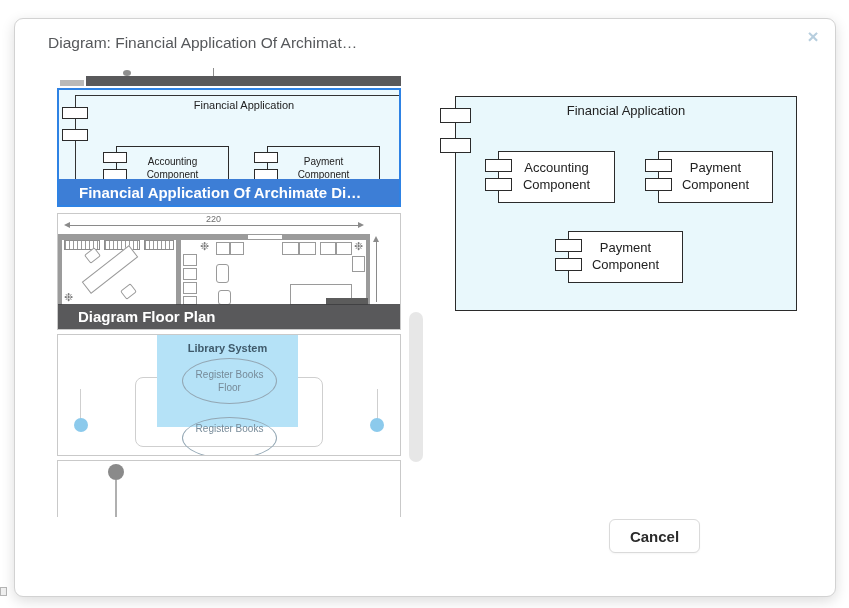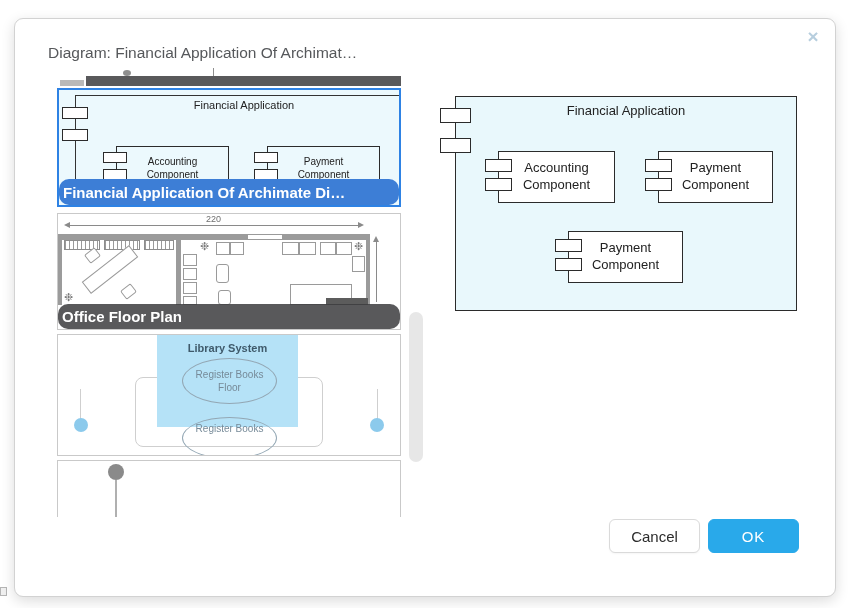--- a/index.html
+++ b/index.html
@@ -3,46 +3,46 @@
 <meta charset="utf-8">
 <style>
   * { margin:0; padding:0; box-sizing:border-box; }
   html,body { width:849px; height:608px; background:#fff; font-family:"Liberation Sans", sans-serif; }
   #screen { position:relative; width:849px; height:608px; overflow:hidden; background:#fff; }
   .abs { position:absolute; }
 
   .dialog { position:absolute; left:14px; top:18px; width:822px; height:579px;
             background:#fff; border:1px solid #d2d2d2; border-radius:9px;
             box-shadow:0 4px 14px rgba(0,0,0,0.14); }
-  .dialog-title { position:absolute; left:48px; top:44px; font-size:15.5px; color:#56585b;text-align:center; }
+  .dialog-title { position:absolute; left:48px; top:34px; font-size:15.5px; color:#56585b;text-align:center; }
   .close-x { position:absolute; left:802px; top:26px; width:22px; height:22px; color:#b7cede;
              font-size:19px; font-weight:bold; text-align:center; line-height:22px; cursor:pointer; }
 
   .thumb-viewport { position:absolute; left:57px; top:68px; width:345px; height:449px; overflow:hidden; }
   .thumb { position:absolute; left:0; width:344px; background:#fff; border:1px solid #c9c9c9; overflow:hidden; }
   .thumb.selected { border:2px solid #2e82e4; background:#ecf9fd; }
   .thumb-caption { position:absolute; left:0; right:0; bottom:0; height:25px;
                    background:rgba(60,60,62,0.85); color:#fff; font-size:15px; font-weight:bold;
-                   display:flex; align-items:center; padding:0 4px; white-space:nowrap; overflow:hidden;border-radius:10px; }
+                   display:flex; align-items:center; padding:0 20px; white-space:nowrap; overflow:hidden; }
   .thumb.selected .thumb-caption { height:26px; background:#3d7ed6; }
 
   .line { position:absolute; background:#333; }
   .gray-line { position:absolute; background:#9b9b9b; }
   .comp-box { position:absolute; border:1px solid #2b2b2b; background:#fff; display:flex;
               flex-direction:column; align-items:center; justify-content:center;
               font-size:13px; color:#222; line-height:1.3; text-align:center; }
   .comp-box.t { background:transparent; font-size:10px; line-height:1.35; }
   .comp-tab { position:absolute; border:1.5px solid #2b2b2b; background:#fff; }
   .comp-tab.t { border-width:1px; }
   .diagram-title { position:absolute; text-align:center; color:#222; }
 
   .preview-box { position:absolute; left:455px; top:96px; width:342px; height:215px;
                  background:#e9f8fc; border:1px solid #2b2b2b; }
 
-  .btn { position:absolute; width:91px; height:34px; border-radius:6px; font-size:15px; font-weight:normal;
+  .btn { position:absolute; width:91px; height:34px; border-radius:6px; font-size:15px; font-weight:bold;
          display:flex; align-items:center; justify-content:center; cursor:pointer; }
   .btn-cancel { left:609px; top:519px; background:#fff; border:1px solid #dadada; color:#2b2b2b;
                 box-shadow:0 1px 2px rgba(0,0,0,0.04); }
   .btn-ok { left:708px; top:519px; background:#29a9ea; border:1px solid #29a9ea; color:#fff; letter-spacing:1px; }
 
   .scroll-thumb { position:absolute; left:409px; top:312px; width:14px; height:150px;
                   background:#e7e7e7; border-radius:7px; }
 
   .hatch { position:absolute; height:10px; border:1px solid #8d8d8d; background:
            repeating-linear-gradient(90deg,#9a9a9a 0 1px, transparent 1px 4px); }
@@ -147,21 +147,21 @@
       <div class="fp-rect" style="left:262px;top:28px;width:16px;height:13px;"></div>
       <div class="fp-rect" style="left:278px;top:28px;width:16px;height:13px;"></div>
       <div class="fp-rect" style="left:294px;top:42px;width:13px;height:16px;"></div>
 
       <div class="fp-rect" style="left:158px;top:50px;width:13px;height:19px;border-radius:3px;"></div>
       <div class="fp-rect" style="left:160px;top:76px;width:13px;height:15px;border-radius:3px;"></div>
 
       <div class="fp-rect" style="left:232px;top:70px;width:62px;height:21px;"></div>
       <div class="abs" style="left:268px;top:84px;width:42px;height:7px;background:#5c5c5c;"></div>
 
-      <div class="thumb-caption">Office Floor Plan</div>
+      <div class="thumb-caption">Diagram Floor Plan</div>
     </div>
 
     <div class="thumb" style="top:266px;height:122px;">
       <div class="abs" style="left:77px;top:42px;width:188px;height:70px;border:1px solid #cfcfcf;border-radius:8px;"></div>
       <div class="gray-line" style="left:22px;top:54px;width:1px;height:30px;background:#cfcfcf;"></div>
       <div class="gray-line" style="left:319px;top:54px;width:1px;height:30px;background:#cfcfcf;"></div>
 
       <div class="uc-system" style="left:99px;top:0;width:141px;height:92px;"></div>
       <div class="diagram-title" style="left:99px;width:141px;top:7px;font-size:11px;font-weight:bold;color:#3f5a6b;">Library System</div>
 
@@ -207,15 +207,14 @@
   <div class="comp-tab" style="left:645px;top:178px;width:27px;height:13px;"></div>
 
   <div class="comp-box" style="left:568px;top:231px;width:115px;height:52px;">
     <span>Payment</span>
     <span>Component</span>
   </div>
   <div class="comp-tab" style="left:555px;top:239px;width:27px;height:13px;"></div>
   <div class="comp-tab" style="left:555px;top:258px;width:27px;height:13px;"></div>
 
   <div class="btn btn-cancel">Cancel</div>
-  <div class="btn btn-ok">OK</div>
 
 </div>
 
 </body></html>

